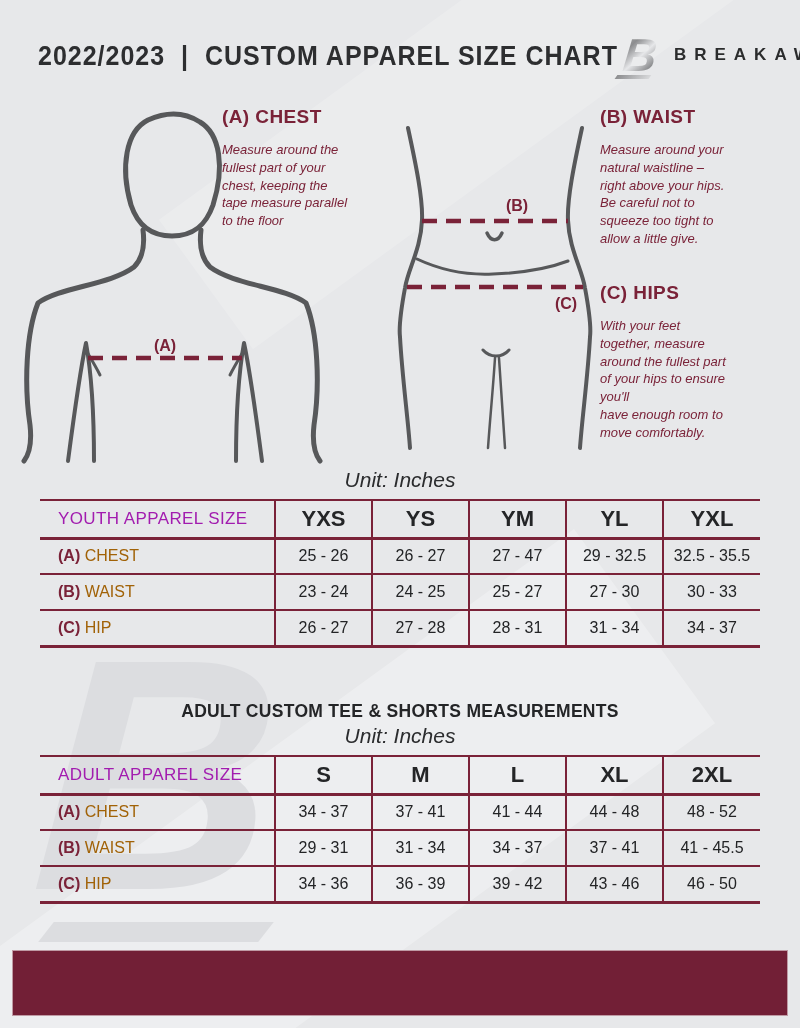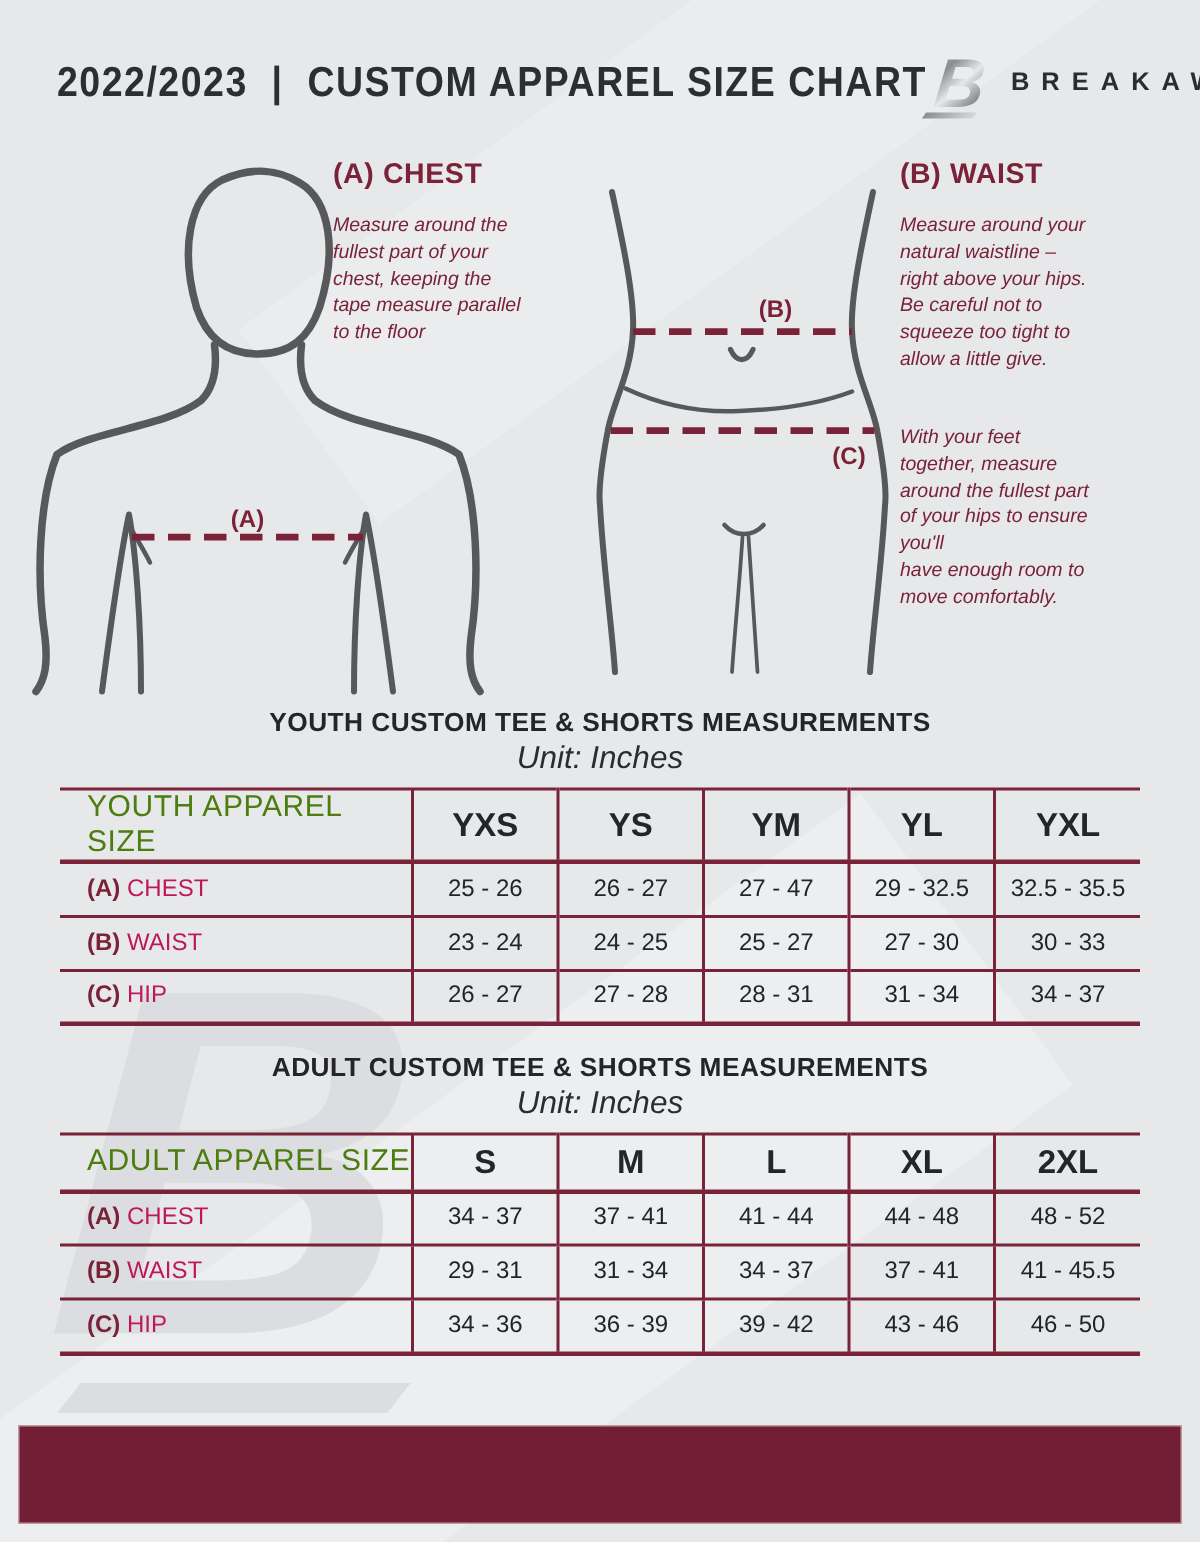--- a/index.html
+++ b/index.html
@@ -63,26 +63,26 @@
   .section-adult{top:698px;}
   .tbl-title{font-size:17.5px;font-weight:bold;color:#242527;letter-spacing:.3px;line-height:26px;}
   .tbl-unit{font-size:21px;font-style:italic;color:#2b2c2e;line-height:23px;margin-bottom:8px;}
   table.size{border-collapse:collapse;width:720px;table-layout:fixed;border-top:2px solid var(--maroon);}
   table.size col.c0{width:235px;}
   table.size col.cn{width:97px;}
   table.size th,table.size td{border-left:2px solid var(--maroon);padding:0;text-align:center;vertical-align:middle;}
   table.size th.first,table.size td.first{border-left:none;text-align:left;padding-left:18px;}
   table.size thead tr{border-bottom:3px solid var(--maroon);}
   table.size thead th{height:38px;font-size:22px;color:#242527;}
-  table.size thead th.first{font-weight:normal;font-size:20px;color:#4d7c0f;letter-spacing:.4px;}
+  table.size thead th.first{font-weight:normal;font-size:17px;color:#a21caf;letter-spacing:.4px;}
   table.size tbody tr{border-bottom:2px solid var(--maroon);}
   table.size tbody tr:last-child{border-bottom:3px solid var(--maroon);}
   table.size tbody td{height:36px;font-size:16px;color:#232426;}
   table.size td .pfx{color:var(--maroon);font-weight:bold;}
-  table.size td .lbl{color:#be185d;}
+  table.size td .lbl{color:#a16207;}
 
   
   .footer-bar{position:absolute;left:12px;right:12px;top:950px;height:66px;background:var(--maroon-dark);border:1px solid rgba(255,255,255,.55);}
 </style>
 </head>
 <body>
 
 <div class="stripe s2"></div>
 <div class="stripe s1"></div>
 
@@ -141,31 +141,31 @@
   <div class="guide guide-b">
     <h3>(B) WAIST</h3>
     <p>Measure around your
 natural waistline –
 right above your hips.
 Be careful not to
 squeeze too tight to
 allow a little give.</p>
   </div>
   <div class="guide guide-c">
+    <h3>(C) HIPS</h3>
     <p>With your feet
 together, measure
 around the fullest part
 of your hips to ensure
 you'll
 have enough room to
 move comfortably.</p>
   </div>
 
   <div class="section section-youth">
-    <div class="tbl-title">YOUTH CUSTOM TEE &amp; SHORTS MEASUREMENTS</div>
     <div class="tbl-unit">Unit: Inches</div>
     <table class="size">
       <colgroup>
           <col class="c0">
           <col class="cn">
           <col class="cn">
           <col class="cn">
           <col class="cn">
           <col class="cn">
         </colgroup>

